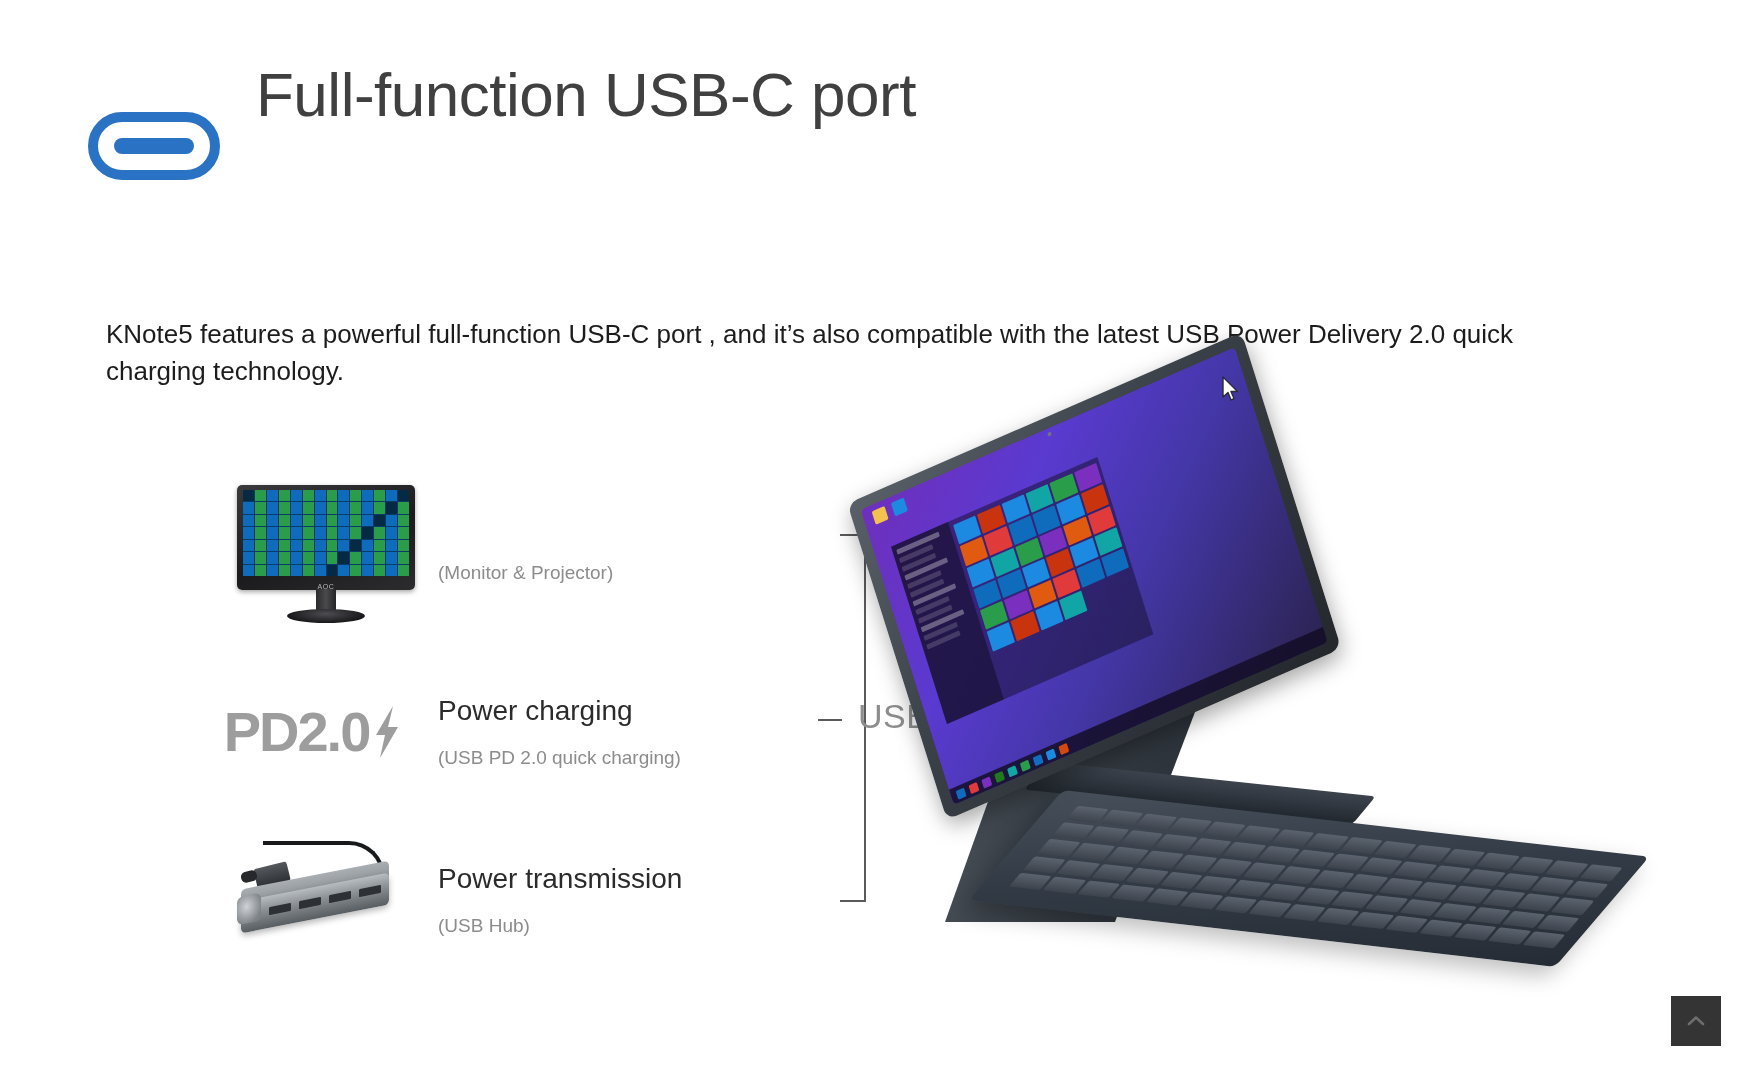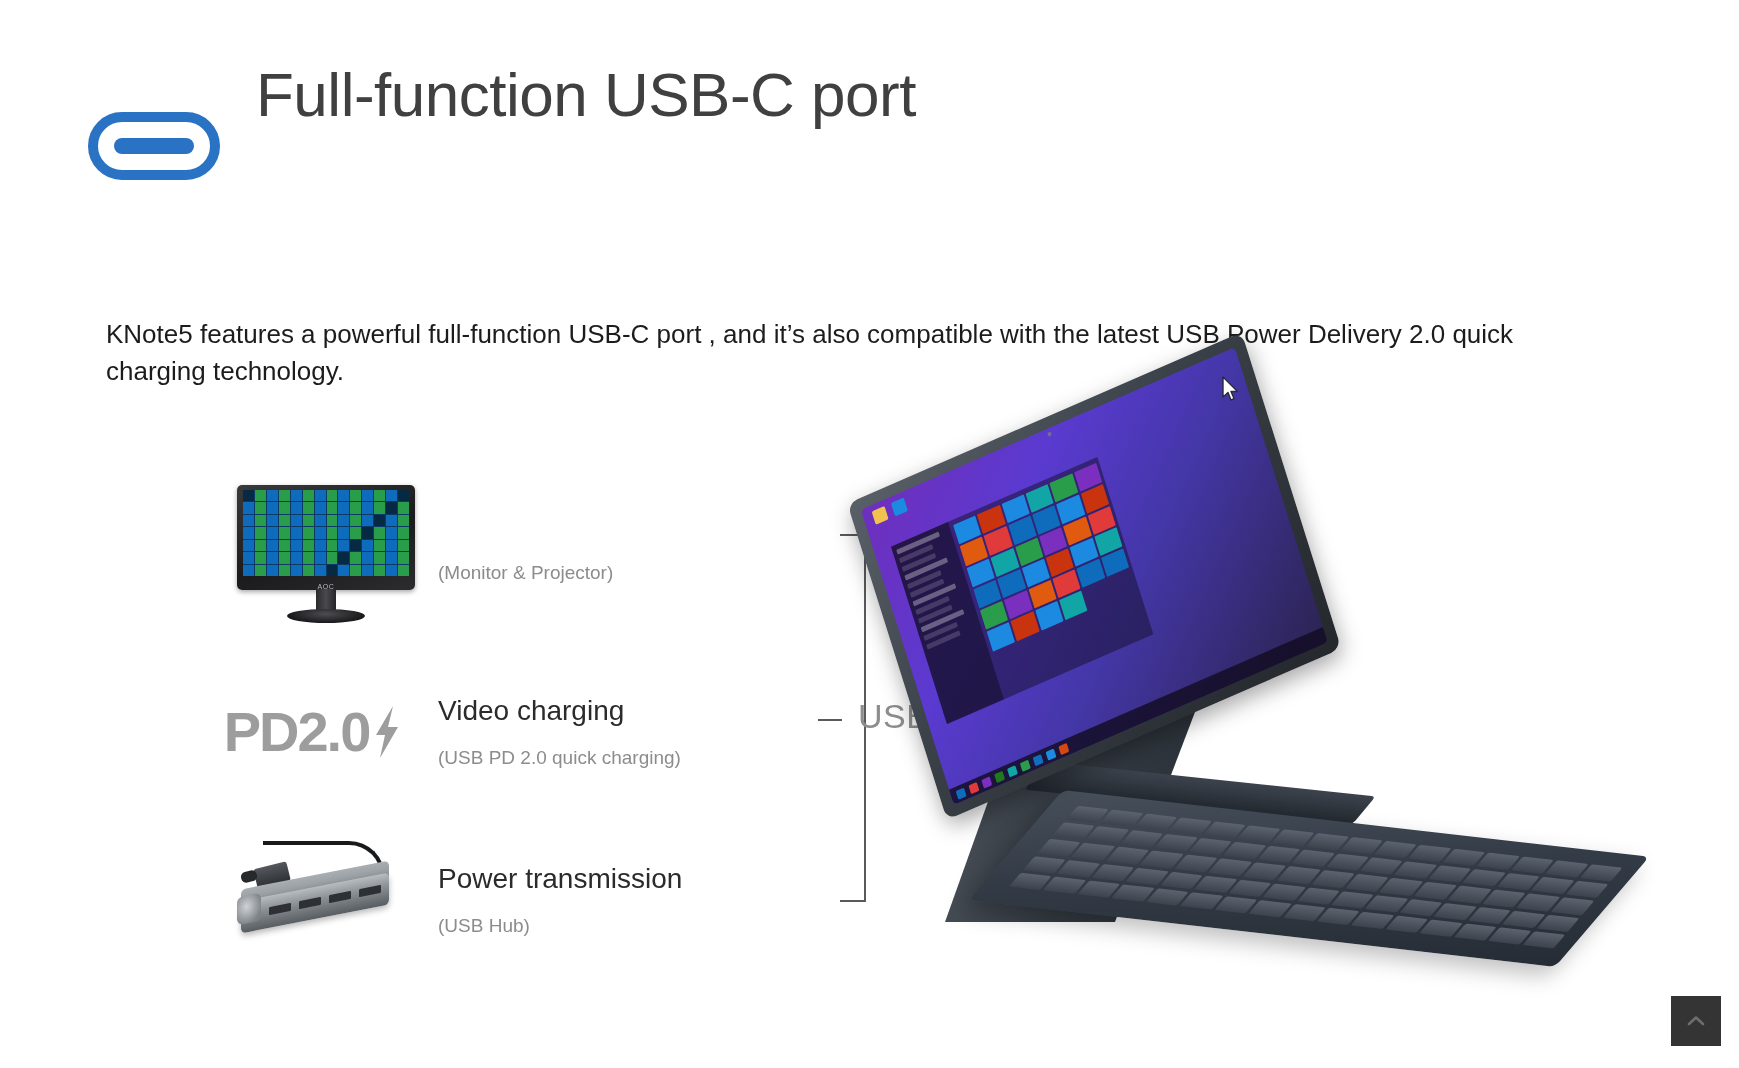--- a/index.html
+++ b/index.html
@@ -486,21 +486,21 @@
     <div class="feature-row r1">
       <div class="feature-visual">
         <div class="pd-logo">
           <span class="pd-text">PD2.0</span>
           <svg class="pd-bolt" viewBox="0 0 26 52">
             <polygon points="19,0 2,29 11,29 6,52 24,21 14,21" fill="#9d9d9d"></polygon>
           </svg>
         </div>
       </div>
       <div class="feature-label">
-        <div class="feature-title">Video charging</div>
+        <div class="feature-title">Power charging</div>
         <div class="feature-sub">(USB PD 2.0 quick charging)</div>
       </div>
     </div>
 
     <div class="feature-row r2">
       <div class="feature-visual">
         <div class="hub">
           <div class="hub-cable"></div>
           <div class="hub-plug"></div>
           <div class="hub-plug-tip"></div>

